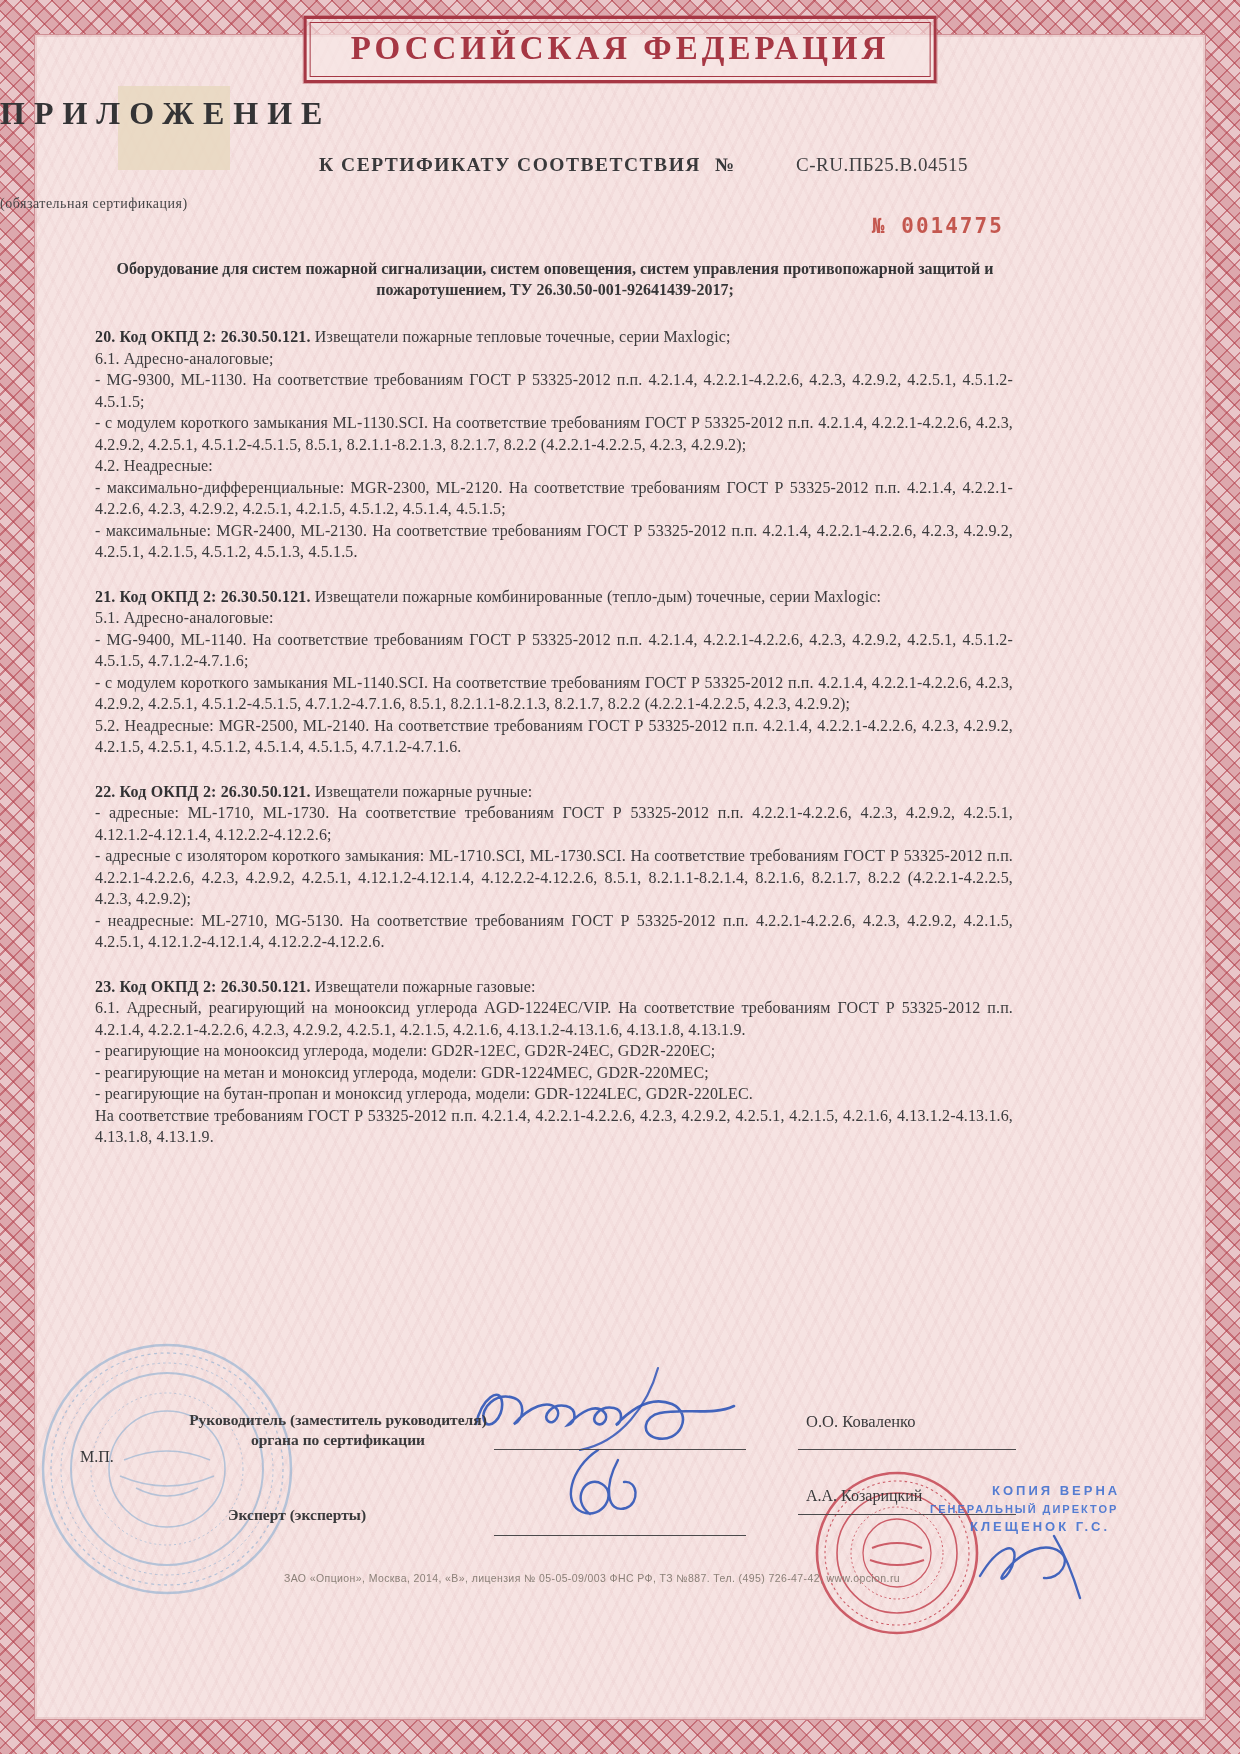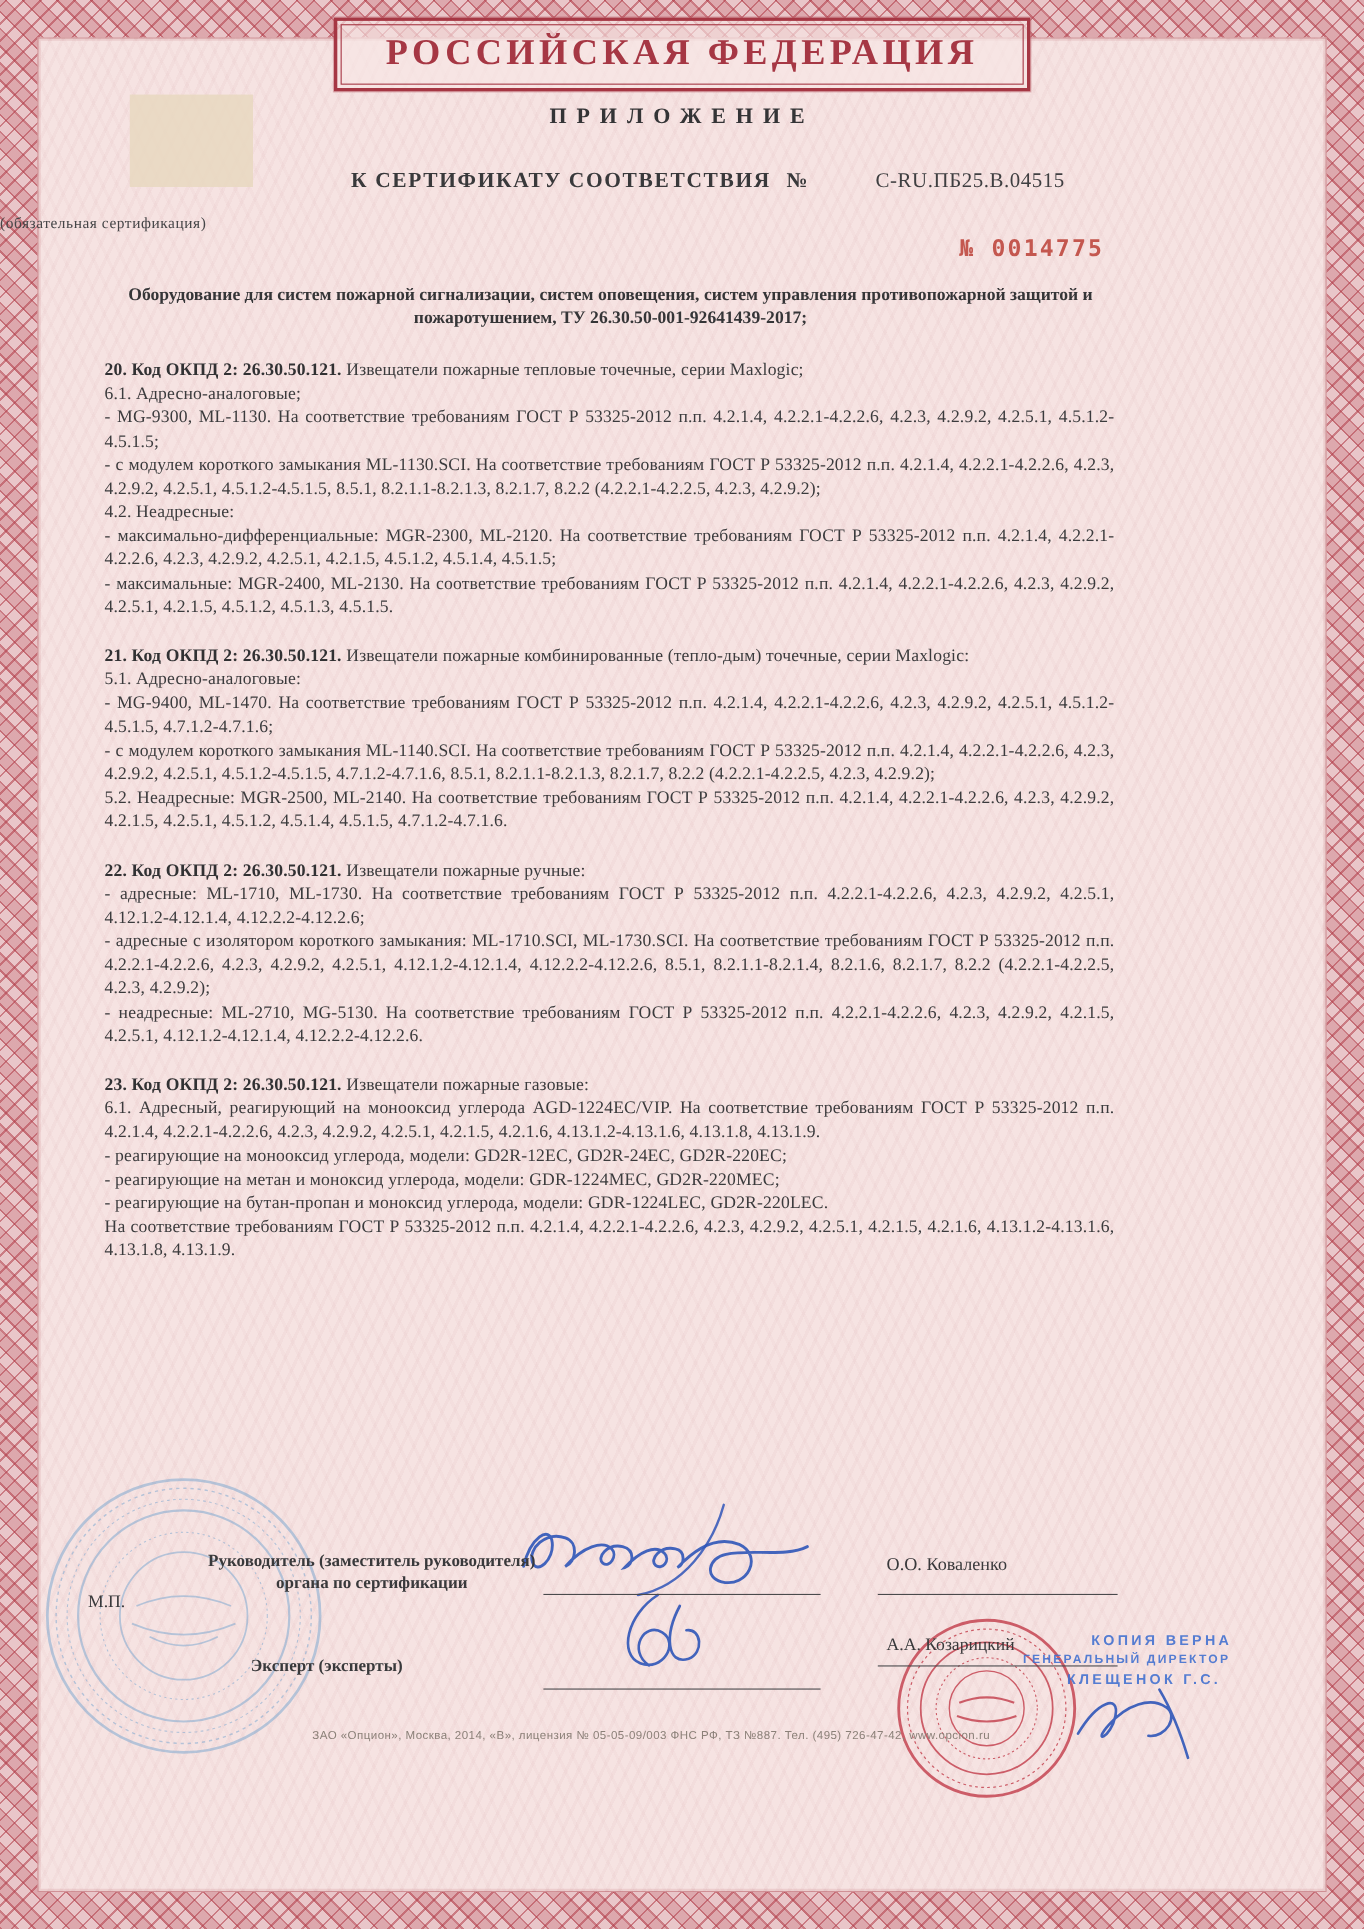--- a/index.html
+++ b/index.html
@@ -32,21 +32,21 @@
     box-shadow:0 0 0 1px rgba(166,55,68,.35);
   }
   .banner-inner{
     border:1.5px solid #a63744;
     padding:7px 40px 9px 40px;
     font-weight:bold; font-size:33px; letter-spacing:4px;
     color:#a63744; white-space:nowrap;
   }
   .doc-title{
     position:absolute; left:0; right:0; top:95px;
-    text-align:center; font-size:20px; font-weight:bold; letter-spacing:9px;
+    font-size:32px; font-weight:bold; letter-spacing:9px;
     color:#343436;
   }
   .subtitle-row{
     position:absolute; left:0; right:0; top:154px;
     display:flex; justify-content:center; align-items:baseline;padding-left:47px;
   }
   .subtitle-main{font-size:19.5px;font-weight:bold;letter-spacing:1.5px;color:#39393b;}
   .subtitle-no{font-size:19px;font-weight:bold;margin-left:14px;color:#39393b;}
   .cert-number{font-size:19px;margin-left:62px;letter-spacing:.5px;color:#3f3f41;}
   .cert-type{
@@ -137,21 +137,21 @@
       <p class="para">- MG-9300, ML-1130. На соответствие требованиям ГОСТ Р 53325-2012 п.п. 4.2.1.4, 4.2.2.1-4.2.2.6, 4.2.3, 4.2.9.2, 4.2.5.1, 4.5.1.2-4.5.1.5;</p>
       <p class="para">- с модулем короткого замыкания ML-1130.SCI. На соответствие требованиям ГОСТ Р 53325-2012 п.п. 4.2.1.4, 4.2.2.1-4.2.2.6, 4.2.3, 4.2.9.2, 4.2.5.1, 4.5.1.2-4.5.1.5, 8.5.1, 8.2.1.1-8.2.1.3, 8.2.1.7, 8.2.2 (4.2.2.1-4.2.2.5, 4.2.3, 4.2.9.2);</p>
       <p class="para">4.2. Неадресные:</p>
       <p class="para">- максимально-дифференциальные: MGR-2300, ML-2120. На соответствие требованиям ГОСТ Р 53325-2012 п.п. 4.2.1.4, 4.2.2.1-4.2.2.6, 4.2.3, 4.2.9.2, 4.2.5.1, 4.2.1.5, 4.5.1.2, 4.5.1.4, 4.5.1.5;</p>
       <p class="para">- максимальные: MGR-2400, ML-2130. На соответствие требованиям ГОСТ Р 53325-2012 п.п. 4.2.1.4, 4.2.2.1-4.2.2.6, 4.2.3, 4.2.9.2, 4.2.5.1, 4.2.1.5, 4.5.1.2, 4.5.1.3, 4.5.1.5.</p>
     </section>
 
     <section class="block">
       <p class="para"><b>21. Код ОКПД 2: 26.30.50.121.</b><span> Извещатели пожарные комбинированные (тепло-дым) точечные, серии Maxlogic:</span></p>
       <p class="para">5.1. Адресно-аналоговые:</p>
-      <p class="para">- MG-9400, ML-1470. На соответствие требованиям ГОСТ Р 53325-2012 п.п. 4.2.1.4, 4.2.2.1-4.2.2.6, 4.2.3, 4.2.9.2, 4.2.5.1, 4.5.1.2-4.5.1.5, 4.7.1.2-4.7.1.6;</p>
+      <p class="para">- MG-9400, ML-1140. На соответствие требованиям ГОСТ Р 53325-2012 п.п. 4.2.1.4, 4.2.2.1-4.2.2.6, 4.2.3, 4.2.9.2, 4.2.5.1, 4.5.1.2-4.5.1.5, 4.7.1.2-4.7.1.6;</p>
       <p class="para">- с модулем короткого замыкания ML-1140.SCI. На соответствие требованиям ГОСТ Р 53325-2012 п.п. 4.2.1.4, 4.2.2.1-4.2.2.6, 4.2.3, 4.2.9.2, 4.2.5.1, 4.5.1.2-4.5.1.5, 4.7.1.2-4.7.1.6, 8.5.1, 8.2.1.1-8.2.1.3, 8.2.1.7, 8.2.2 (4.2.2.1-4.2.2.5, 4.2.3, 4.2.9.2);</p>
       <p class="para">5.2. Неадресные: MGR-2500, ML-2140. На соответствие требованиям ГОСТ Р 53325-2012 п.п. 4.2.1.4, 4.2.2.1-4.2.2.6, 4.2.3, 4.2.9.2, 4.2.1.5, 4.2.5.1, 4.5.1.2, 4.5.1.4, 4.5.1.5, 4.7.1.2-4.7.1.6.</p>
     </section>
 
     <section class="block">
       <p class="para"><b>22. Код ОКПД 2: 26.30.50.121.</b><span> Извещатели пожарные ручные:</span></p>
       <p class="para">- адресные: ML-1710, ML-1730. На соответствие требованиям ГОСТ Р 53325-2012 п.п. 4.2.2.1-4.2.2.6, 4.2.3, 4.2.9.2, 4.2.5.1, 4.12.1.2-4.12.1.4, 4.12.2.2-4.12.2.6;</p>
       <p class="para">- адресные с изолятором короткого замыкания: ML-1710.SCI, ML-1730.SCI. На соответствие требованиям ГОСТ Р 53325-2012 п.п. 4.2.2.1-4.2.2.6, 4.2.3, 4.2.9.2, 4.2.5.1, 4.12.1.2-4.12.1.4, 4.12.2.2-4.12.2.6, 8.5.1, 8.2.1.1-8.2.1.4, 8.2.1.6, 8.2.1.7, 8.2.2 (4.2.2.1-4.2.2.5, 4.2.3, 4.2.9.2);</p>
       <p class="para">- неадресные: ML-2710, MG-5130. На соответствие требованиям ГОСТ Р 53325-2012 п.п. 4.2.2.1-4.2.2.6, 4.2.3, 4.2.9.2, 4.2.1.5, 4.2.5.1, 4.12.1.2-4.12.1.4, 4.12.2.2-4.12.2.6.</p>
     </section>

